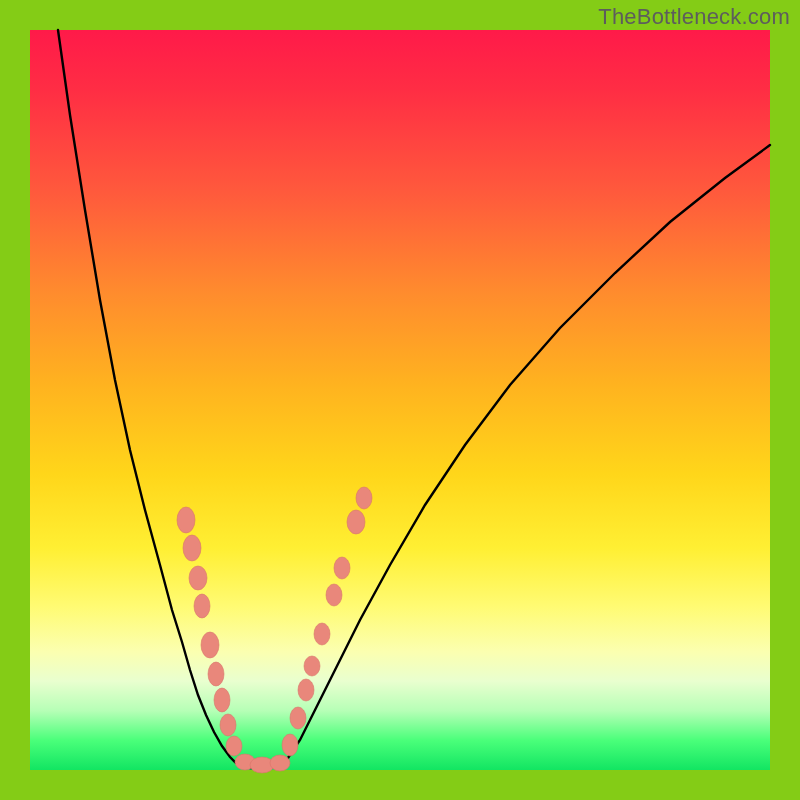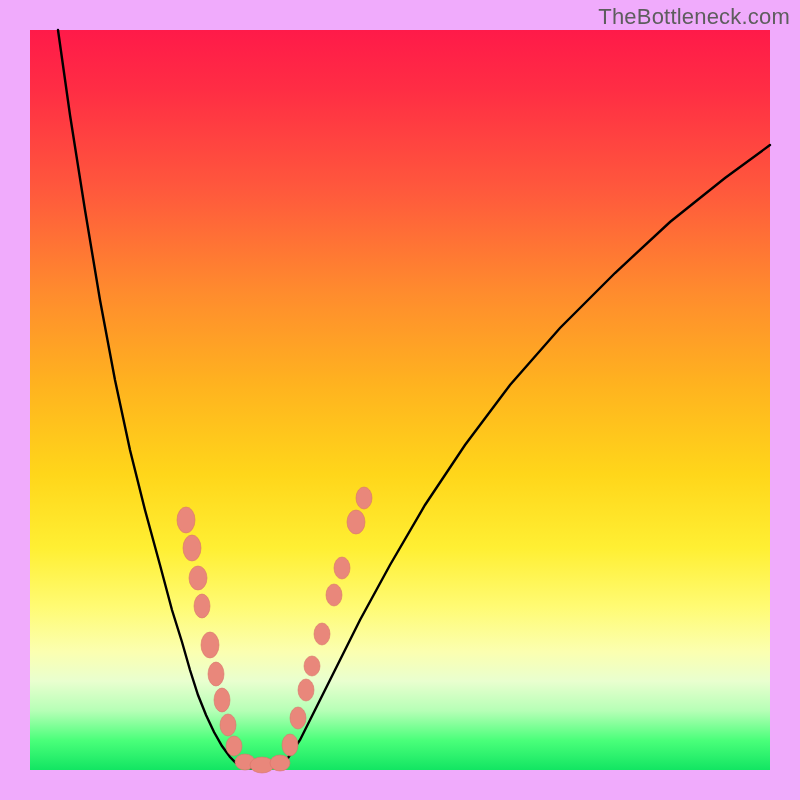--- a/index.html
+++ b/index.html
@@ -10,21 +10,21 @@
     overflow: hidden;
     background: #000;
     font-family: Arial, Helvetica, sans-serif;
   }
   .frame {
     position: absolute;
     left: 0;
     top: 0;
     width: 800px;
     height: 800px;
-    background: #f0abfc;
+    background: #84cc16;
   }
   .plot {
     position: absolute;
     left: 30px;
     top: 30px;
     width: 740px;
     height: 740px;
     
     background: linear-gradient(to bottom,
       #ff1a49 0%,

